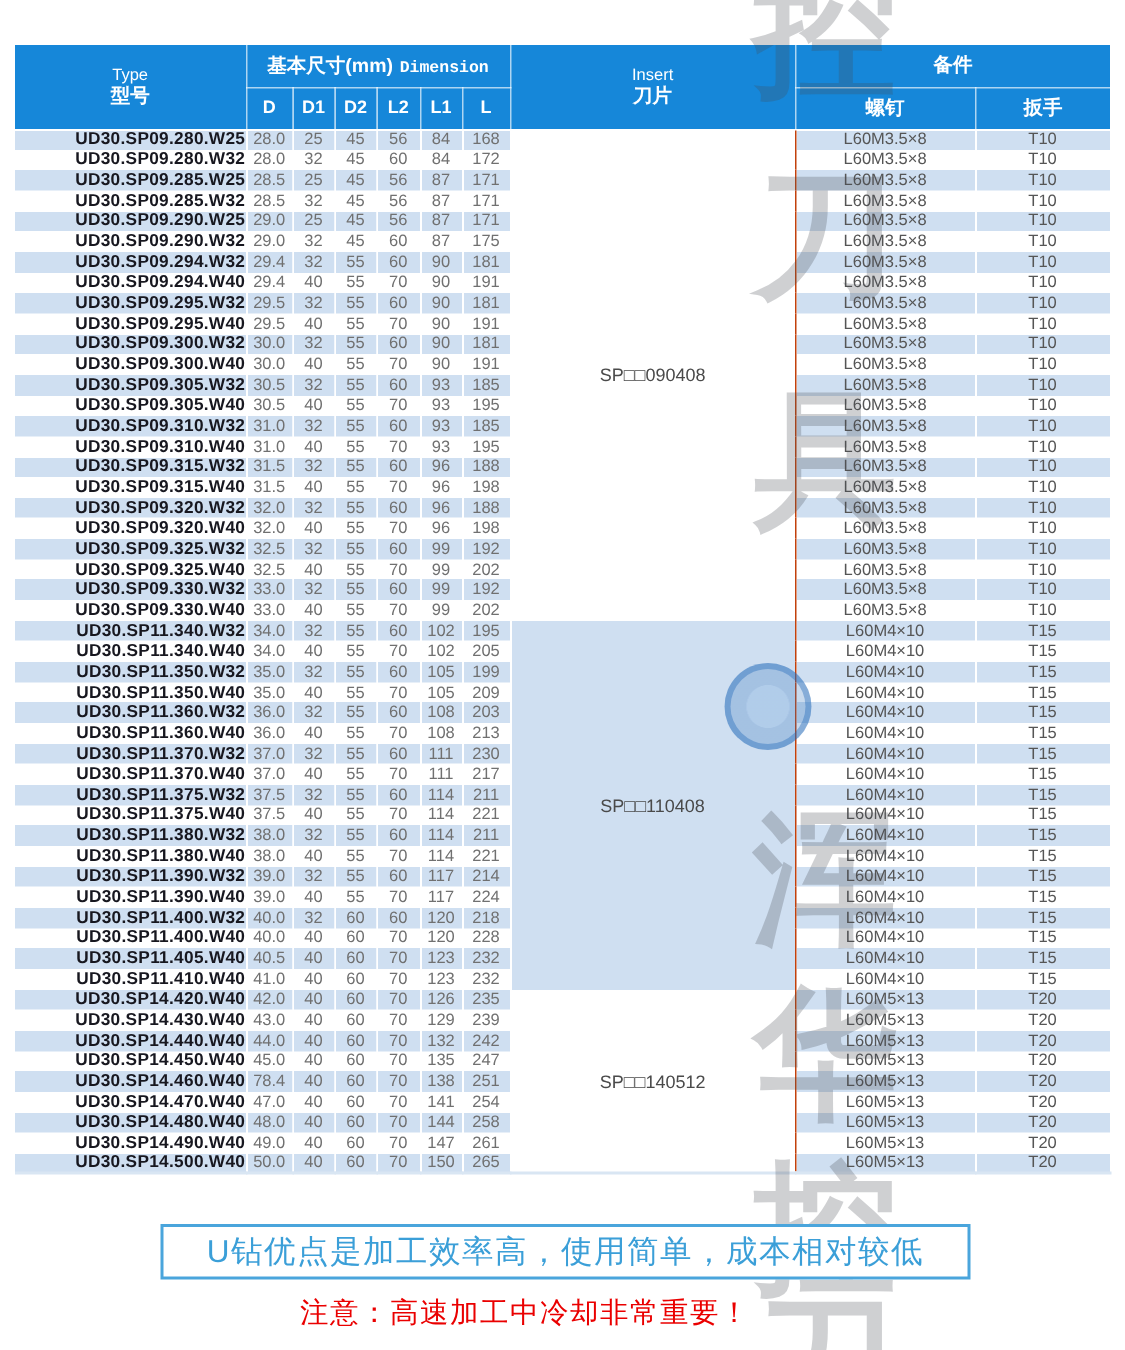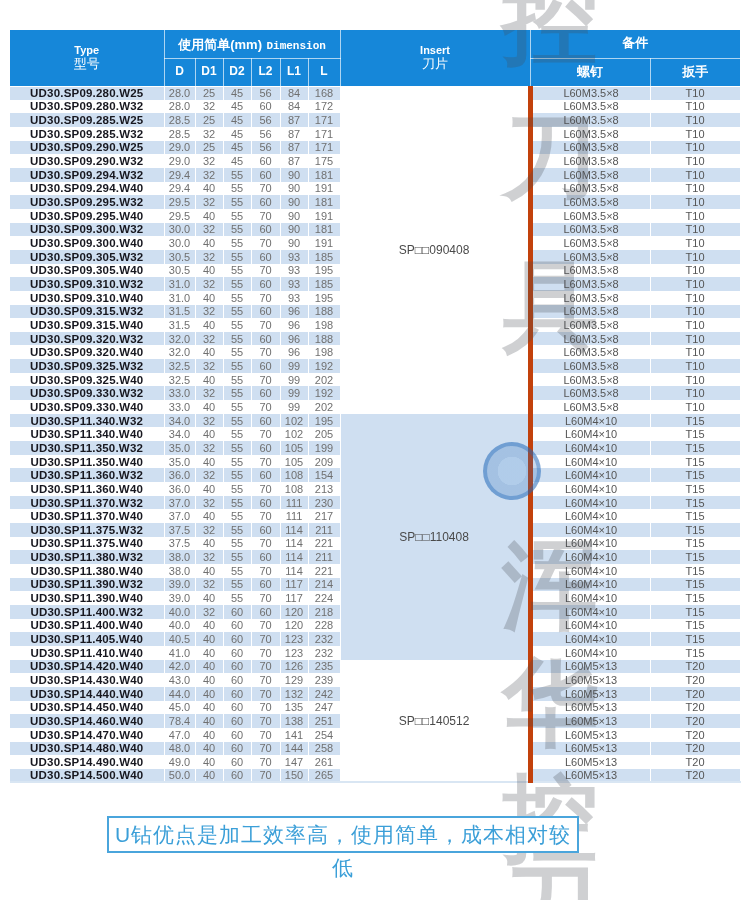--- a/index.html
+++ b/index.html
@@ -25,41 +25,41 @@
     border-bottom:2px solid #d9e6f3;
   }
   thead th{
     background:var(--header-blue);
     color:#fff;font-weight:bold;text-align:center;vertical-align:middle;
     border-right:1px solid rgba(255,255,255,.65);
     border-bottom:1px solid rgba(255,255,255,.65);
     height:28px;line-height:1.15;
   }
   thead th:last-child{border-right:none;font-family:Liberation Serif, serif;}
-  th .en{font-size:11px;font-weight:bold;display:block;}
-  th .cn{font-size:13px;font-weight:normal;display:block;}
+  th .en{font-size:11px;font-weight:normal;display:block;}
+  th .cn{font-size:13px;font-weight:bold;display:block;}
   th.dim-group .cn-inline{font-size:13px;}
   th.dim-group .en-inline{font-size:11px;font-weight:bold;font-family:Liberation Mono, monospace;}
   th.dim-th{font-size:12px;}
   th.part-th{font-size:13px;}
 
   tbody td{
     height:13.67px;text-align:center;vertical-align:middle;
     border-right:1px solid #ffffff;
     font-size:11px;color:#707070;
     overflow:hidden;white-space:nowrap;
   }
   tbody tr.stripe td{background:var(--stripe);}
   tbody tr.plain td{background:#ffffff;}
   tbody td.model{
-    font-weight:bold;color:#17171f;font-size:11.5px;letter-spacing:.2px;
+    font-weight:bold;color:#17171f;font-size:11.5px;letter-spacing:.2px;text-align:right;
   }
   tbody td.insert-cell{
     background:#ffffff !important;color:#4a4a4a;font-size:12px;
-    border-left:1px solid #fff;border-right:5px solid #c2410c;
+    border-left:1px solid #fff;border-right:1px solid #c2410c;
   }
   tbody td.insert-cell.hl{background:var(--stripe) !important;}
   tbody td.screw,tbody td.wrench{color:#555;}
 
   
   .watermark{
     position:absolute;left:495px;top:0;width:110px;height:900px;
     pointer-events:none;z-index:5;
   }
   .wm-char{
@@ -68,21 +68,21 @@
     font-family:"DejaVu Sans",sans-serif;line-height:1;
   }
   .wm-logo{
     position:absolute;left:-12px;width:58px;height:58px;border-radius:50%;
     border:4px solid rgba(36,105,185,.40);
     background:radial-gradient(circle at 50% 50%, rgba(120,170,220,.35) 0 40%, rgba(36,105,185,.25) 41% 100%);
   }
 
   
   .banner{
-    position:absolute;left:107px;top:816px;width:472px;height:37px;
+    position:absolute;left:107px;top:816px;width:540px;height:37px;
     border:2px solid #4aa5dc;color:var(--banner-blue);
     font-size:21px;line-height:33px;text-align:center;
     letter-spacing:1px;background:#fff;z-index:6;
   }
   .caution{
     position:absolute;left:0;top:862px;width:700px;
     color:var(--caution-red);font-size:19px;text-align:center;
     letter-spacing:1px;z-index:6;
   }
 </style>
@@ -104,21 +104,21 @@
         <col style="width:120px">
       <col style="width:90px">
     </colgroup>
     <thead>
       <tr>
         <th rowspan="2">
           <span class="en">Type</span>
           <span class="cn">型号</span>
         </th>
         <th colspan="6" class="dim-group">
-          <span class="cn-inline">使用简单(mm)</span>
+          <span class="cn-inline">基本尺寸(mm)</span>
           <span class="en-inline">Dimension</span>
         </th>
         <th rowspan="2">
           <span class="en">Insert</span>
           <span class="cn">刀片</span>
         </th>
         <th colspan="2" class="part-th">备件</th>
       </tr>
       <tr id="subheader-row">
         <th class="dim-th">D</th>
@@ -442,21 +442,21 @@
           <td class="screw">L60M4×10</td>
           <td class="wrench">T15</td>
         </tr>
         <tr class="stripe">
           <td class="model">UD30.SP11.360.W32</td>
           <td class="num">36.0</td>
           <td class="num">32</td>
           <td class="num">55</td>
           <td class="num">60</td>
           <td class="num">108</td>
-          <td class="num">154</td>
+          <td class="num">203</td>
           <td class="screw">L60M4×10</td>
           <td class="wrench">T15</td>
         </tr>
         <tr class="plain">
           <td class="model">UD30.SP11.360.W40</td>
           <td class="num">36.0</td>
           <td class="num">40</td>
           <td class="num">55</td>
           <td class="num">70</td>
           <td class="num">108</td>
@@ -704,14 +704,15 @@
       <div class="wm-char" style="top: 108px;">刀</div>
       <div class="wm-char" style="top: 258px;">具</div>
       <div class="wm-char" style="top: 538px;">浑</div>
       <div class="wm-char" style="top: 655px;">华</div>
       <div class="wm-char" style="top: 770px;">控</div>
       <div class="wm-char" style="top: 858px;">刀</div>
       <div class="wm-logo" style="top: 442px;"></div>
     </div>
 
   <div class="banner">U钻优点是加工效率高，使用简单，成本相对较低</div>
+  <div class="caution">注意：高速加工中冷却非常重要！</div>
 
 </div>
 
 </body></html>

